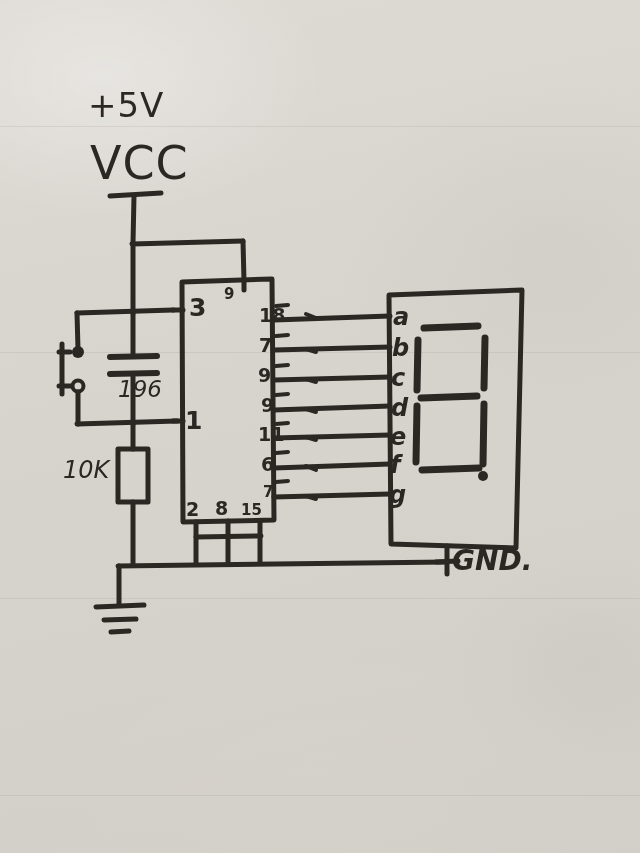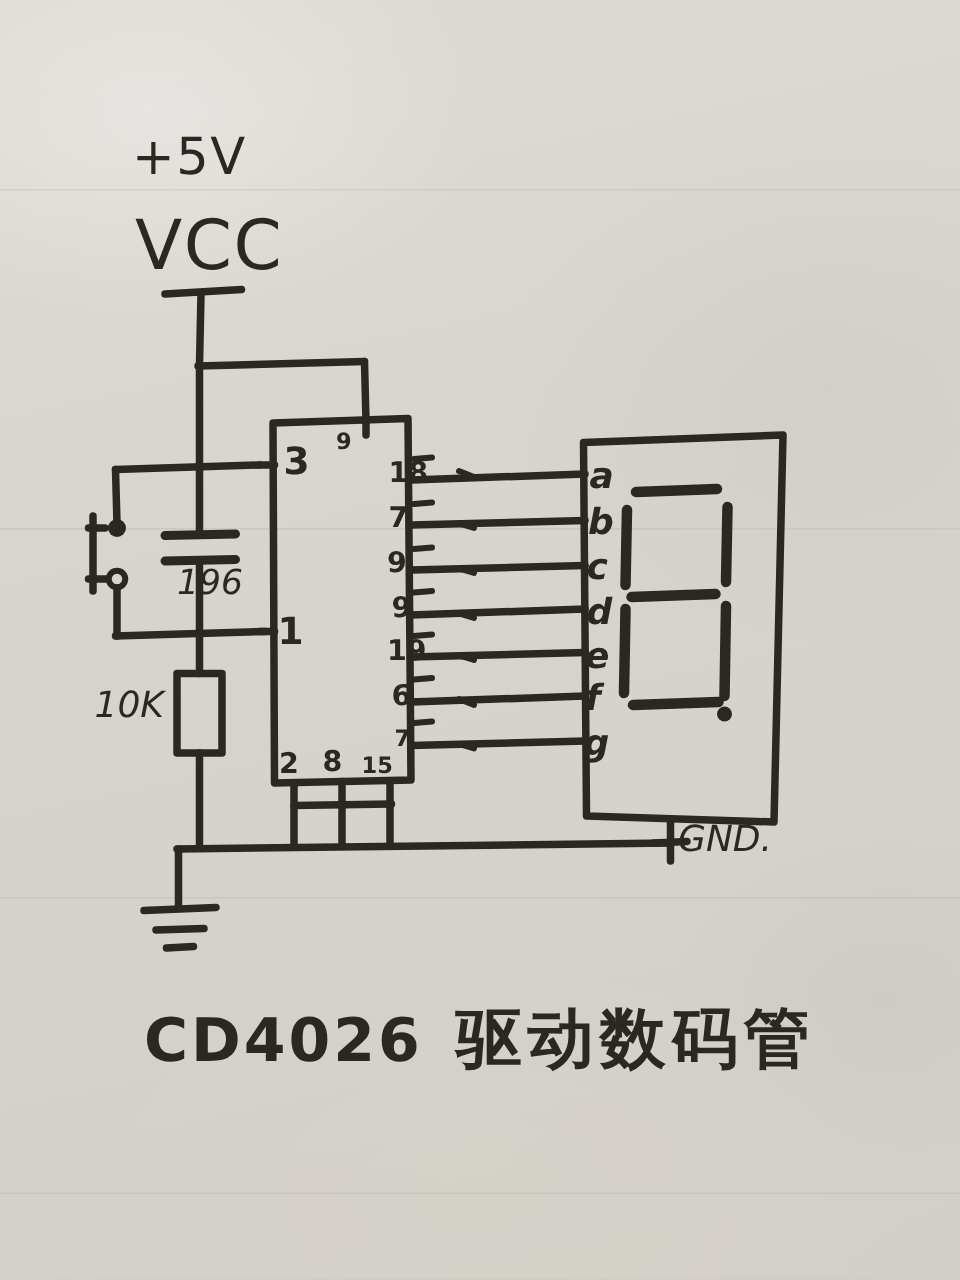--- a/index.html
+++ b/index.html
@@ -82,23 +82,23 @@
   }
   #label-cap {
     font-size: 23px;
     font-style: italic;
   }
   #label-res {
     font-size: 24px;
     font-style: italic;
   }
   #label-gnd {
-    font-size: 24px;
-    font-style: italic;
-    font-weight: 400;
+    font-size: 28px;
+    font-style: italic;
+    font-weight: 700;
   }
   #caption {
     position: absolute;
     left: 96px;
     top: 663px;
     color: #2b2824;
     font-family: "DejaVu Sans", sans-serif;
     font-size: 40px;
     font-weight: 700;
     letter-spacing: 2px;
@@ -259,38 +259,35 @@
 
   <div class="hand-label pin-num" style="left:189px; top:295px; font-size:25px;">3</div>
   <div class="hand-label pin-num" style="left:185px; top:408px; font-size:25px;">1</div>
 
   <div class="hand-label pin-num-sm" style="left:224px; top:287px;">9</div>
 
   <div class="hand-label pin-num" style="left:259px; top:306px;">18</div>
   <div class="hand-label pin-num" style="left:259px; top:336px;">7</div>
   <div class="hand-label pin-num" style="left:258px; top:366px;">9</div>
   <div class="hand-label pin-num" style="left:261px; top:396px;">9</div>
-  <div class="hand-label pin-num" style="left:258px; top:425px;">19</div>
+  <div class="hand-label pin-num" style="left:258px; top:425px;">11</div>
   <div class="hand-label pin-num" style="left:261px; top:455px;">6</div>
   <div class="hand-label pin-num-sm" style="left:263px; top:485px;">7</div>
 
   <div class="hand-label pin-num" style="left:186px; top:500px;">2</div>
   <div class="hand-label pin-num" style="left:215px; top:499px;">8</div>
   <div class="hand-label pin-num-sm" style="left:241px; top:503px;">15</div>
 
   <div class="hand-label" id="label-cap" style="left:118px; top:378px;">196</div>
   <div class="hand-label" id="label-res" style="left:63px; top:458px;">10K</div>
 
   <div class="hand-label seg-letter" style="left:393px; top:305px;">a</div>
   <div class="hand-label seg-letter" style="left:392px; top:336px;">b</div>
   <div class="hand-label seg-letter" style="left:391px; top:366px;">c</div>
   <div class="hand-label seg-letter" style="left:391px; top:396px;">d</div>
   <div class="hand-label seg-letter" style="left:390px; top:425px;">e</div>
   <div class="hand-label seg-letter" style="left:390px; top:453px;">f</div>
   <div class="hand-label seg-letter" style="left:389px; top:483px;">g</div>
 
   <div class="hand-label" id="label-gnd" style="left:452px; top:547px;">GND.</div>
 
-  <div id="caption">
-    <span>CD4026</span><span class="cap-cn">驱动数码管</span>
-  </div>
 
 </div>
 
 </body></html>

